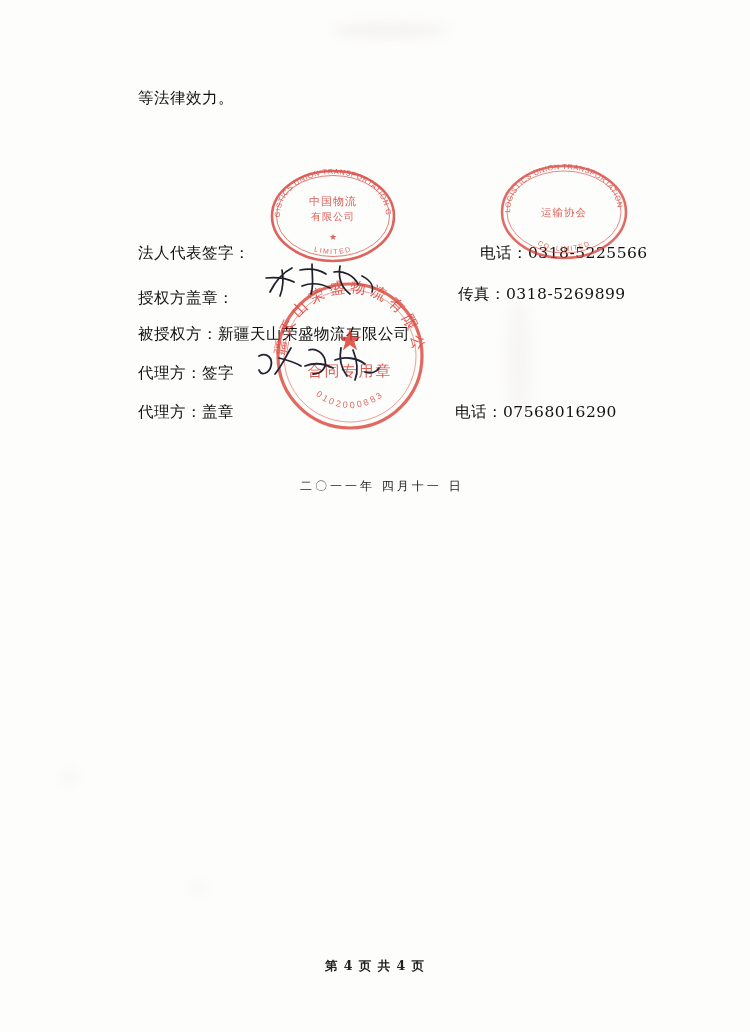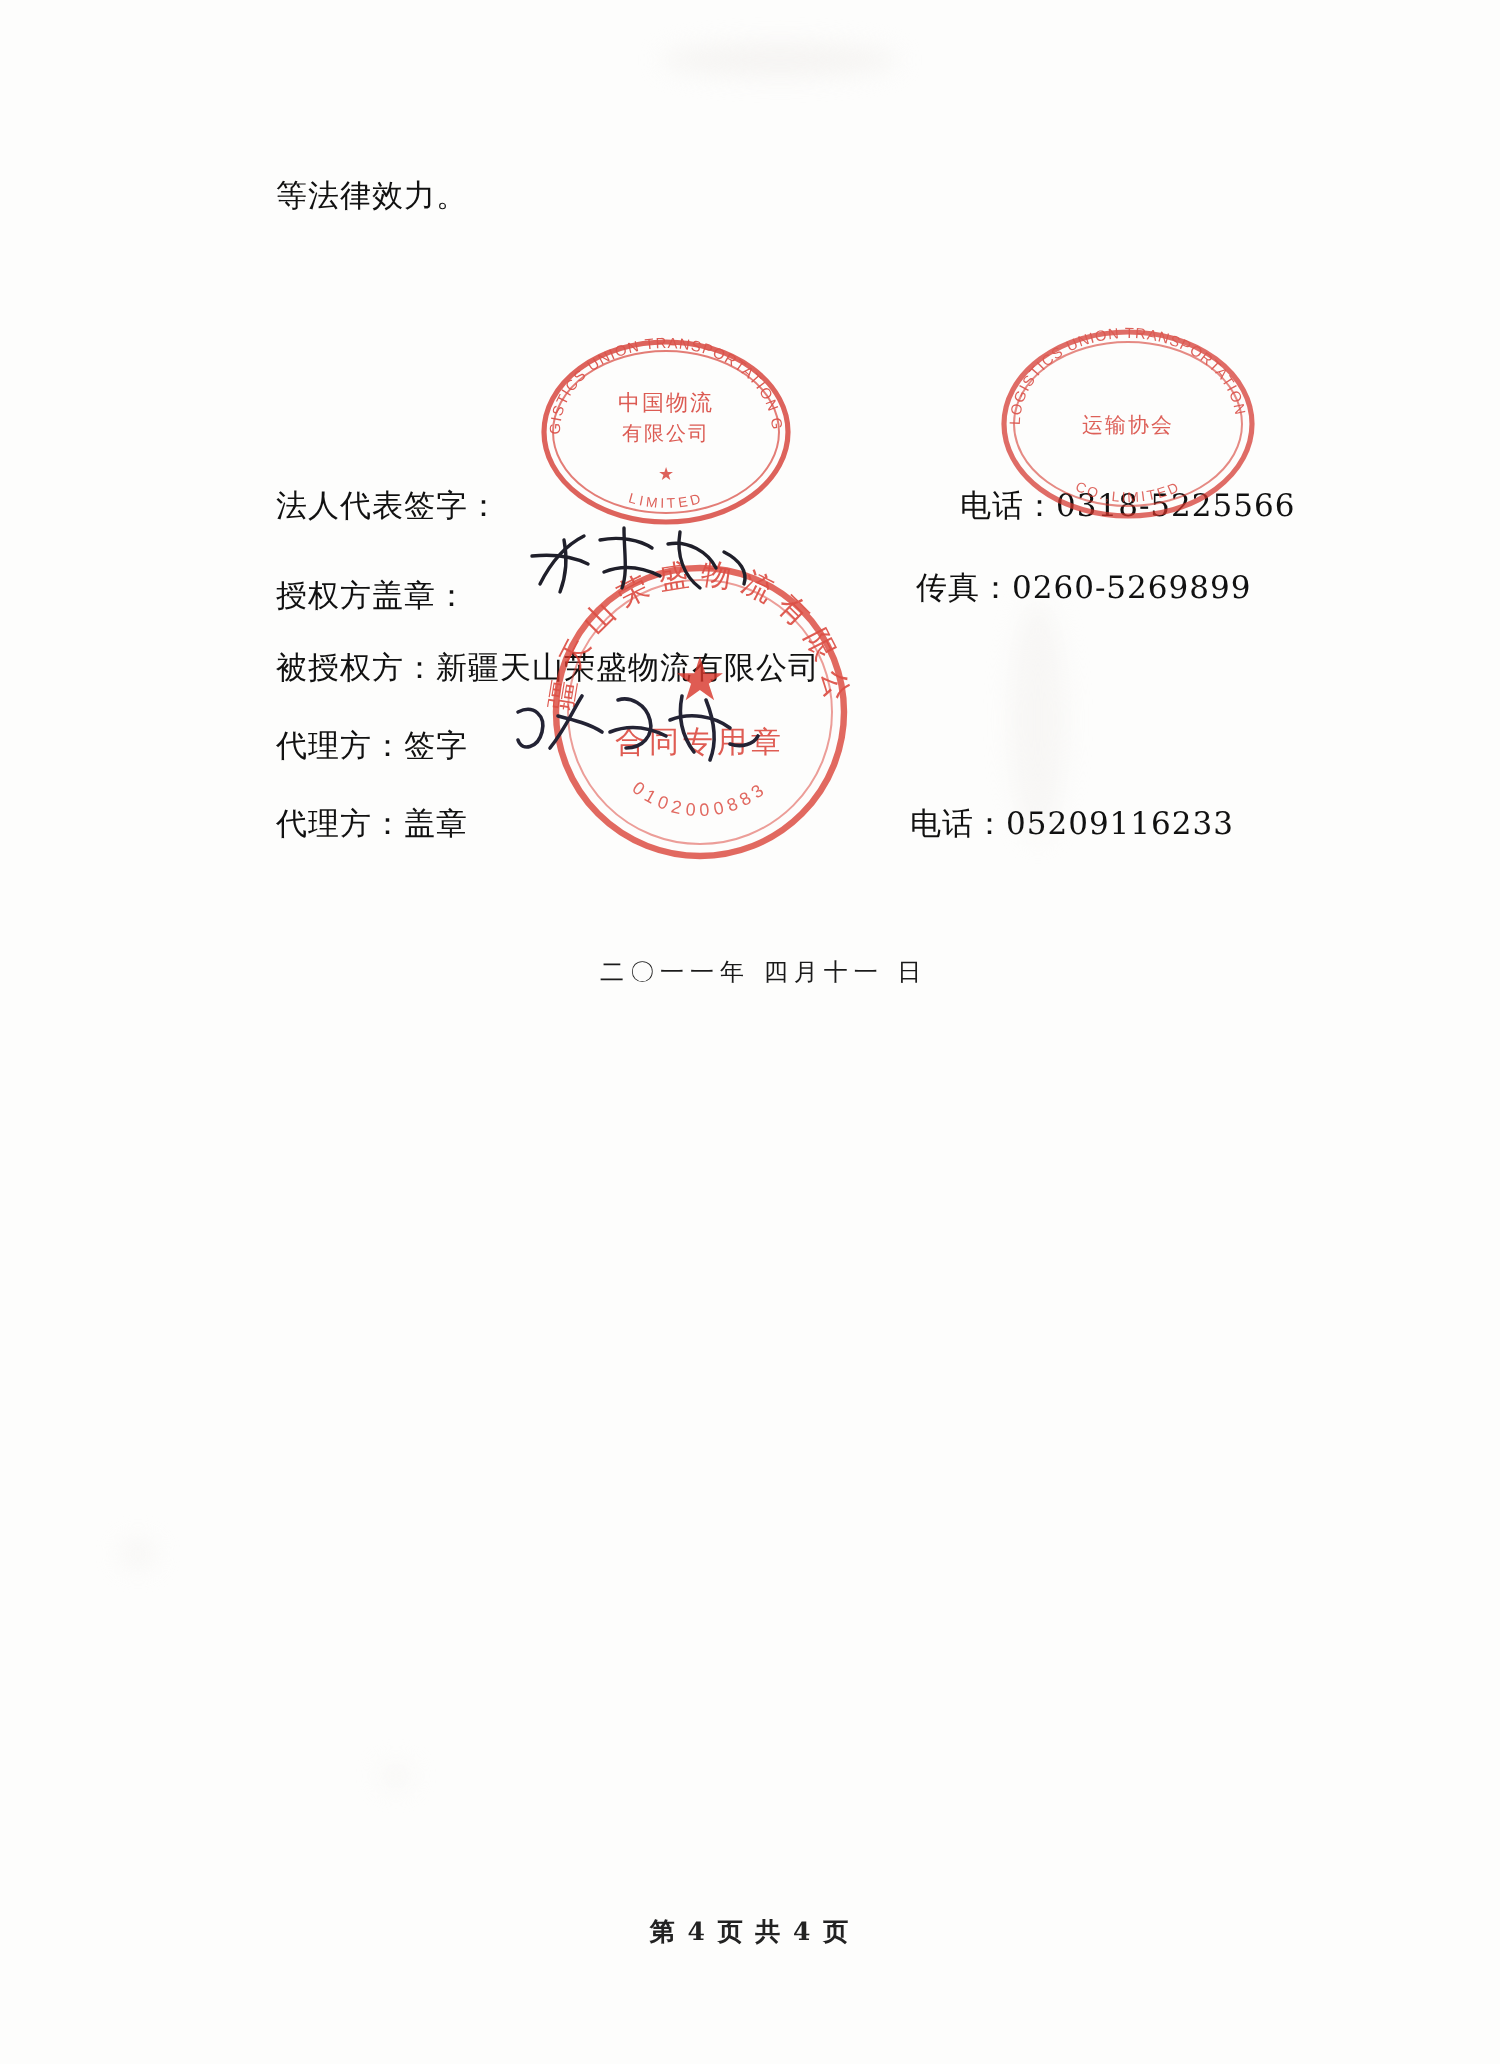--- a/index.html
+++ b/index.html
@@ -105,24 +105,24 @@
   <div class="line" style="left:138px; top:288px;">授权方盖章：</div>
 
   <div class="line" style="left:138px; top:324px;"><span>被授权方：</span><span>新疆天山荣盛物流有限公司</span></div>
 
   <div class="line" style="left:138px; top:363px;">代理方：签字</div>
 
   <div class="line" style="left:138px; top:402px;">代理方：盖章</div>
 
   <div class="line col-right" style="left:458px; top:243px;margin-left:22px;"><span>电话：</span><span>0318-5225566</span></div>
 
-  <div class="line col-right" style="left:458px; top:284px;"><span>传真：</span><span>0260-5269899</span></div>
-
-
-  <div class="line col-right" style="left:455px; top:402px;"><span>电话：</span><span>05209116233</span></div>
+  <div class="line col-right" style="left:458px; top:284px;"><span>传真：</span><span>0318-5269899</span></div>
+
+
+  <div class="line col-right" style="left:455px; top:402px;"><span>电话：</span><span>07568016290</span></div>
 
   <div class="date-line" style="left:300px; top:478px;">二〇一一年 四月十一 日</div>
 
   <div class="footer">第 4 页 共 4 页</div>
 
   <div class="stamp stamp-oval-a">
     <svg width="130" height="96" viewBox="0 0 130 96">
       <defs>
         <path id="arcTopA" d="M 12,48 A 53,42 0 0 1 118,48"></path>
         <path id="arcBotA" d="M 16,48 A 49,38 0 0 0 114,48"></path>

